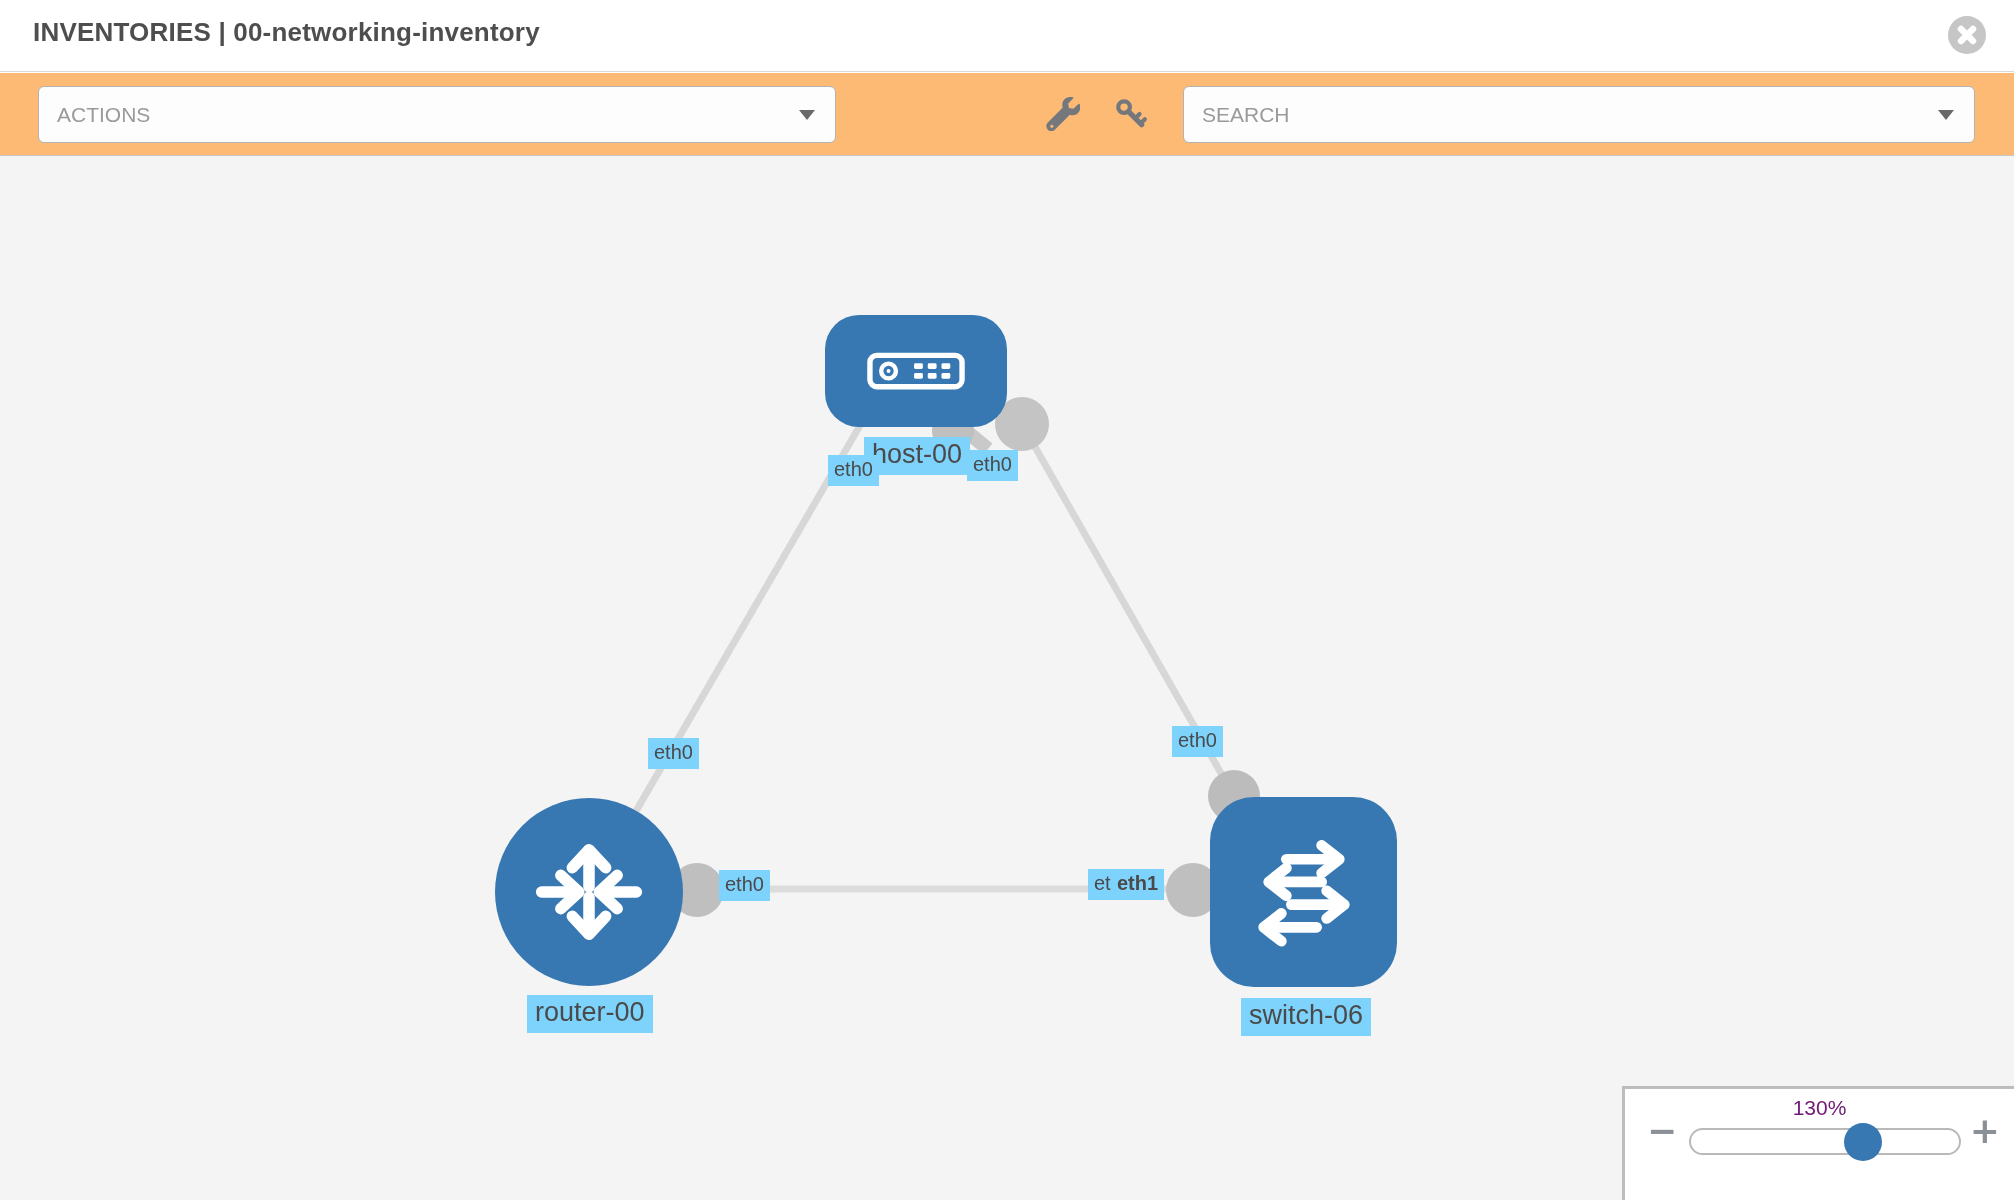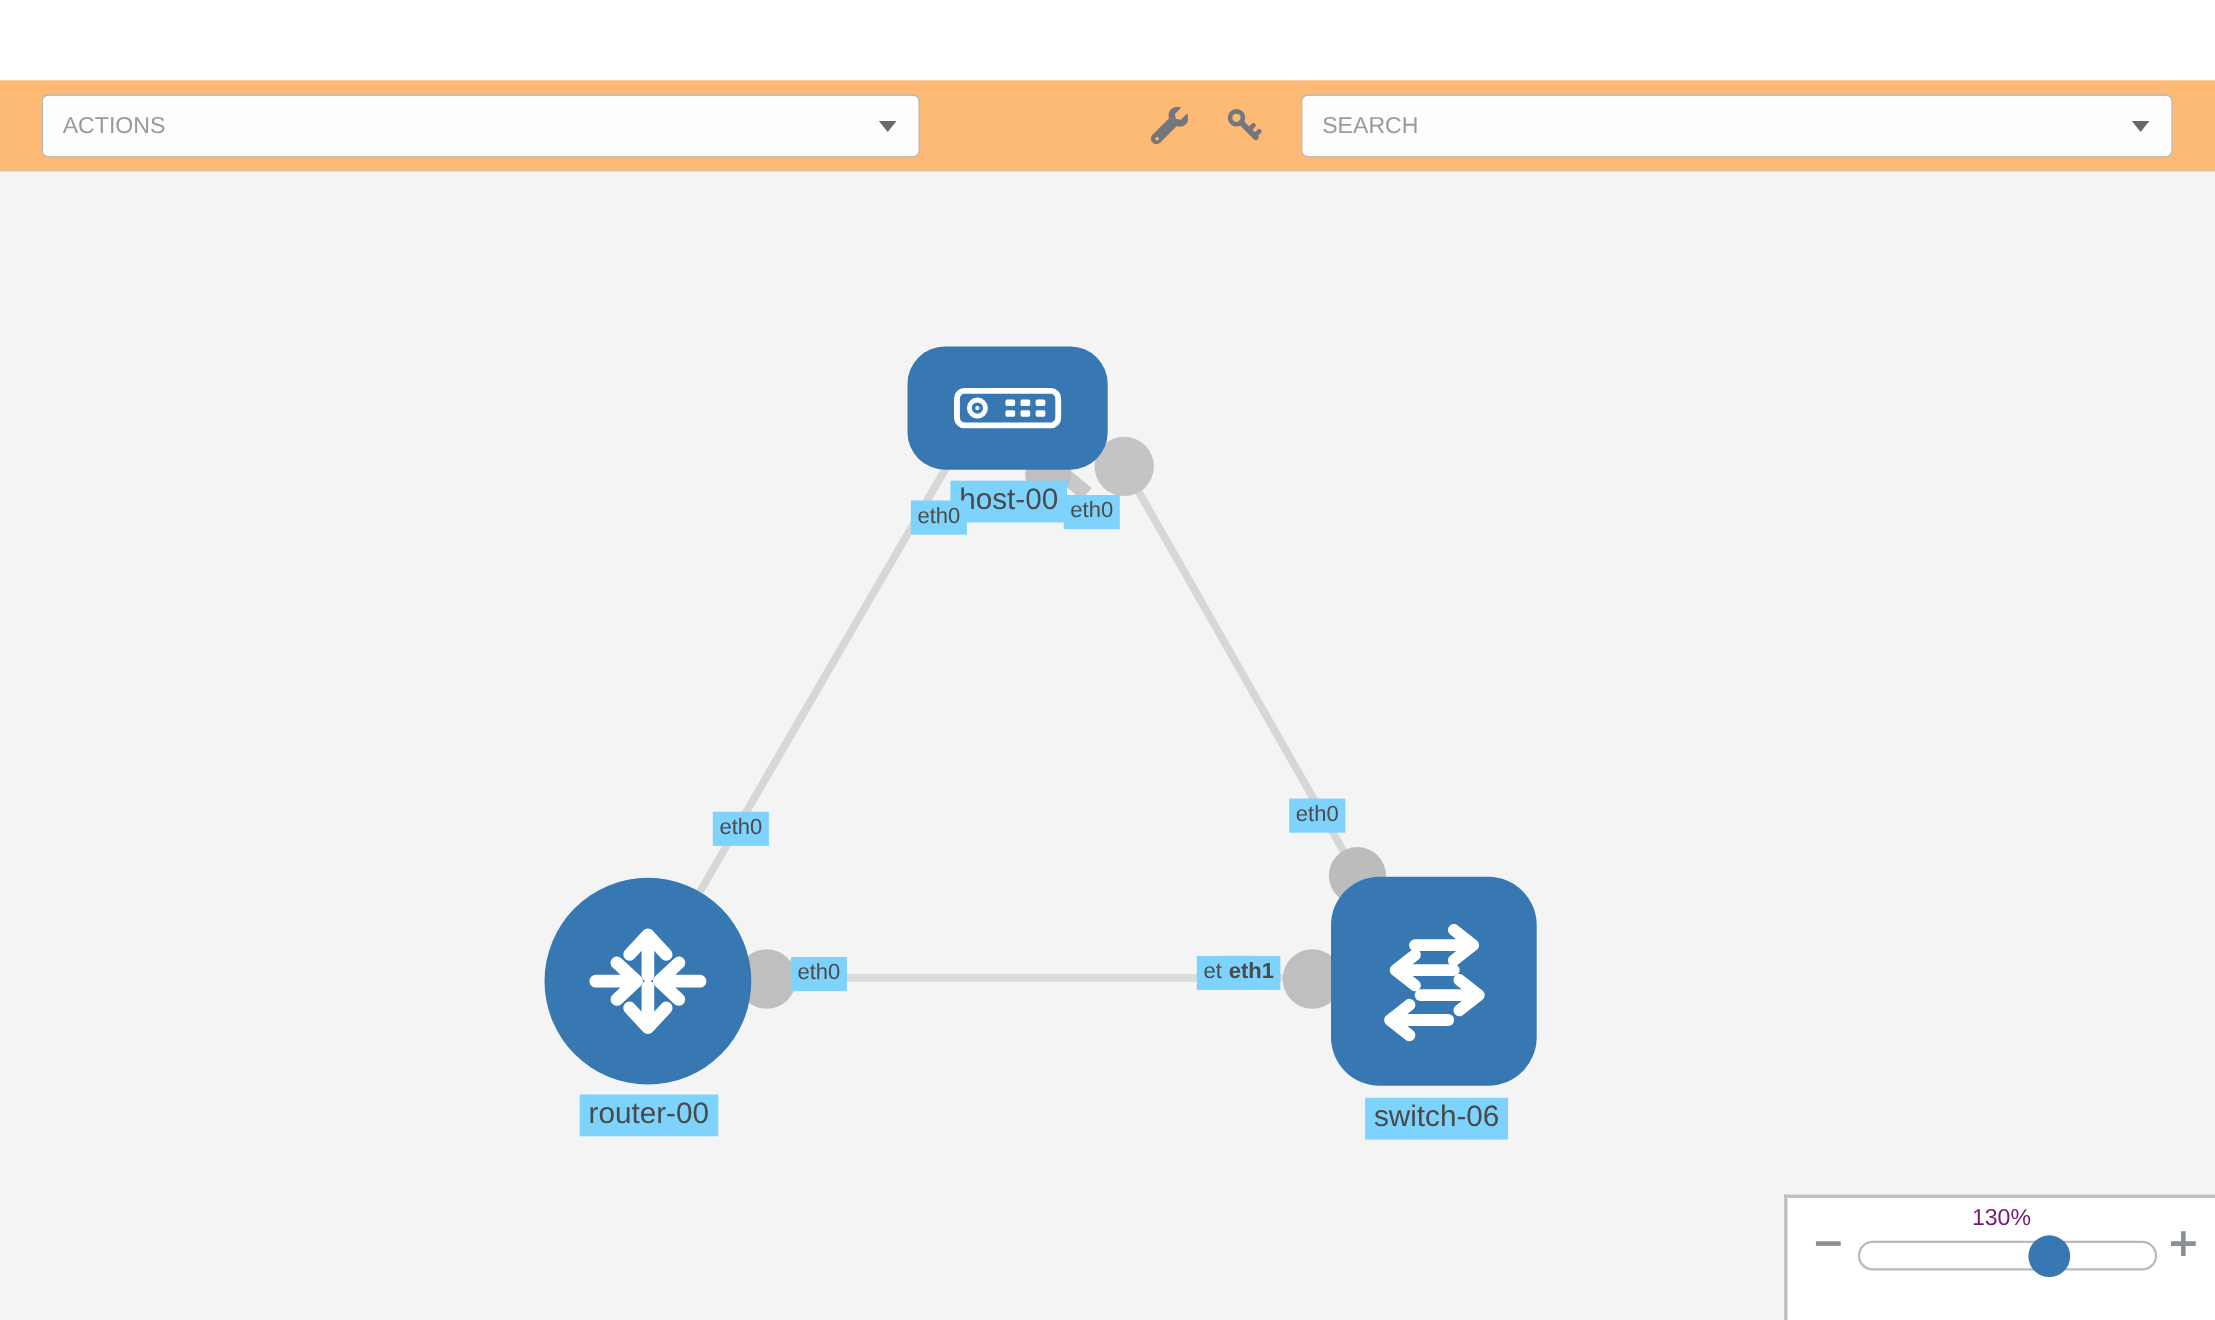--- a/index.html
+++ b/index.html
@@ -75,20 +75,29 @@
   .zoom-track { position:absolute; left:64px; top:39px; width:272px; height:27px;
                 background:#ffffff; border:2px solid #b9b9b9; border-radius:15px; cursor:pointer; }
   .zoom-handle { position:absolute; left:153px; top:-7px; width:38px; height:38px;
                  border-radius:50%; background:#3878b2; cursor:grab; }
 </style>
 </head>
 <body>
 
 <div class="app">
 
+  <div class="header">
+    <div class="page-title">INVENTORIES | 00-networking-inventory</div>
+    <div class="close-btn">
+      <svg width="38" height="38" viewBox="0 0 38 38">
+        <line x1="13" y1="13" x2="25" y2="25" stroke="#ffffff" stroke-width="6.5" stroke-linecap="round"></line>
+        <line x1="25" y1="13" x2="13" y2="25" stroke="#ffffff" stroke-width="6.5" stroke-linecap="round"></line>
+      </svg>
+    </div>
+  </div>
 
   <div class="toolbar">
     <div class="dropdown dd-actions">
       <span class="dd-label">ACTIONS</span>
       <span class="caret"></span>
     </div>
 
     <button class="tool-btn wrench">
       <svg width="34" height="34" viewBox="0 0 512 512">
         <path fill="#74777c" d="M507.73 109.1c-2.24-9.03-13.54-12.09-20.12-5.51l-74.36 74.36-67.88-11.31-11.31-67.88 74.36-74.36c6.62-6.62 3.43-17.9-5.66-20.16C359.88-6.45 313.78.1 279.1 34.78c-33.17 33.17-42.91 82.1-26.13 124.75L27.06 385.44c-29.29 29.29-29.29 76.78 0 106.07 29.29 29.29 76.78 29.29 106.07 0l225.85-225.85c42.65 16.78 91.58 7.04 124.75-26.13 34.69-34.69 41.24-80.8 23.99-130.43zM88 464c-13.25 0-24-10.75-24-24 0-13.26 10.75-24 24-24s24 10.74 24 24c0 13.25-10.75 24-24 24z"></path>

